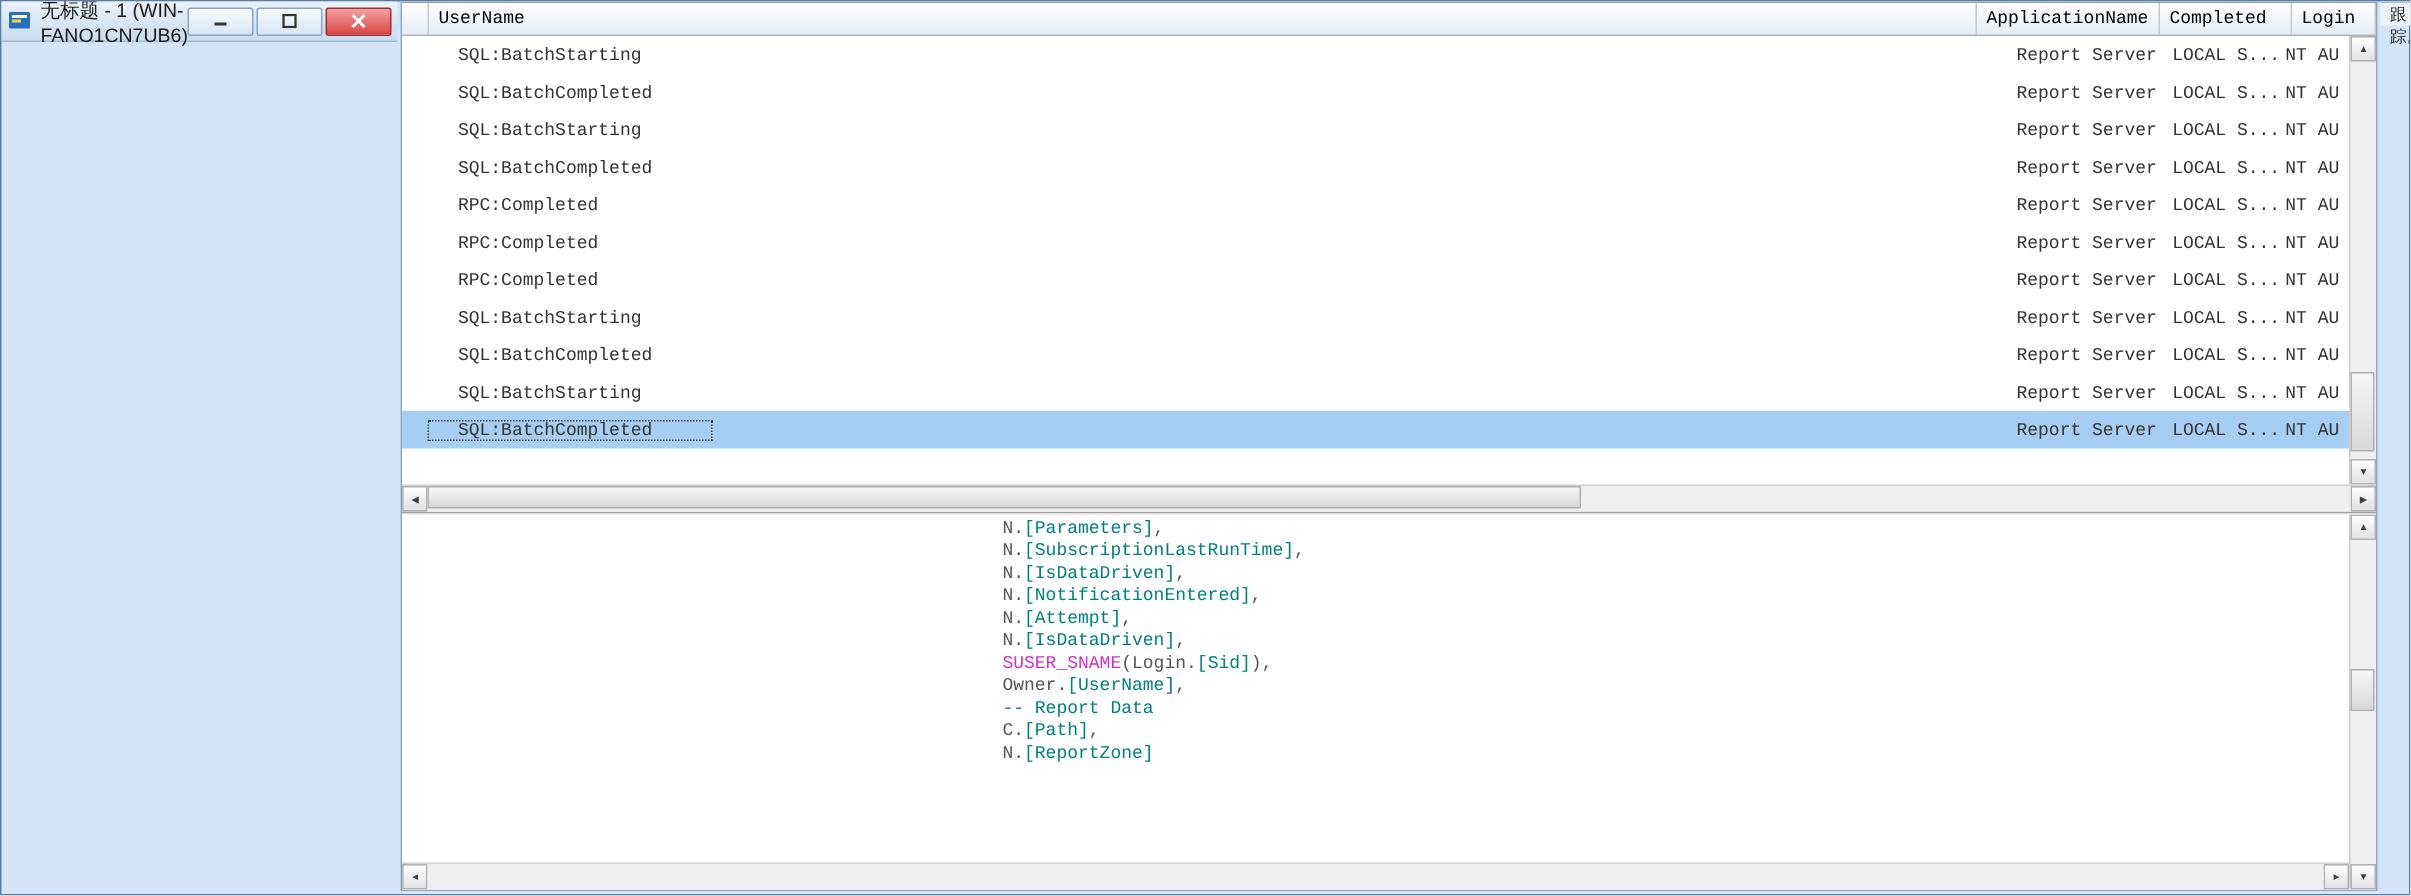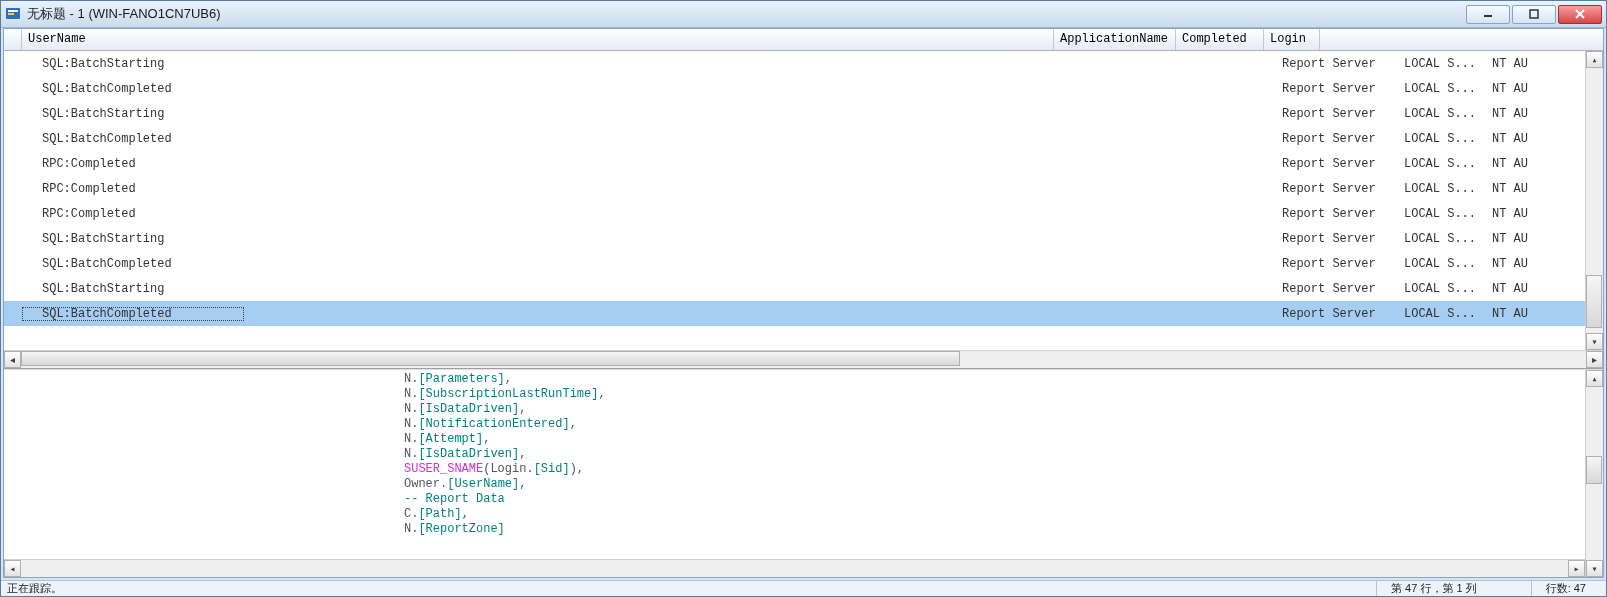--- a/index.html
+++ b/index.html
@@ -1,17 +1,17 @@
 <!DOCTYPE html>
 <html><head>
 <meta charset="utf-8">
 <style>
   * { box-sizing: border-box; margin: 0; padding: 0; }
   html, body { width: 1607px; height: 597px; font-family: "MS Sans Serif", "Microsoft YaHei", Tahoma, sans-serif; font-size: 12px; overflow: hidden; }
-  .window { width: 1607px; height: 597px; background: #d4e5f7; border: 1px solid #5a7ca0; display: flex; flex-direction: column; }
+  .window { width: 1607px; height: 597px; background: #d4e5f7; border: 1px solid #5a7ca0; display: flex; }
   .titlebar { height: 27px; background: linear-gradient(to bottom, #eaf2fb, #c9dcef); display: flex; align-items: center; padding: 0 4px; border-bottom: 1px solid #a0b8d0; }
   .titlebar .app-icon { width: 16px; height: 16px; margin-right: 6px; display:inline-flex; align-items:center; justify-content:center; }
   .titlebar .title { flex: 1; color: #1a1a1a; font-size: 13px; }
   .winbtns { display: flex; gap: 2px; }
   .winbtn { width: 44px; height: 19px; border: 1px solid #8aa4c2; background: linear-gradient(to bottom,#f7fbff,#d6e5f5); border-radius: 2px; display:flex; align-items:center; justify-content:center; font-size:11px; color:#2a2a2a; cursor:default; }
   .winbtn.close { background: linear-gradient(to bottom,#f5a0a0,#d94545); color:#fff; border-color:#a03030; }
   .winbtn svg { display:block; }
 
   .content { flex:1; display:flex; flex-direction:column; background:#ffffff; margin:0 2px 2px 2px; border:1px solid #8aa4c2; min-height:0; }
   .grid-pane { height: 340px; display:flex; flex-direction:column; border-bottom:1px solid #a0a0a0; min-height:0; }

